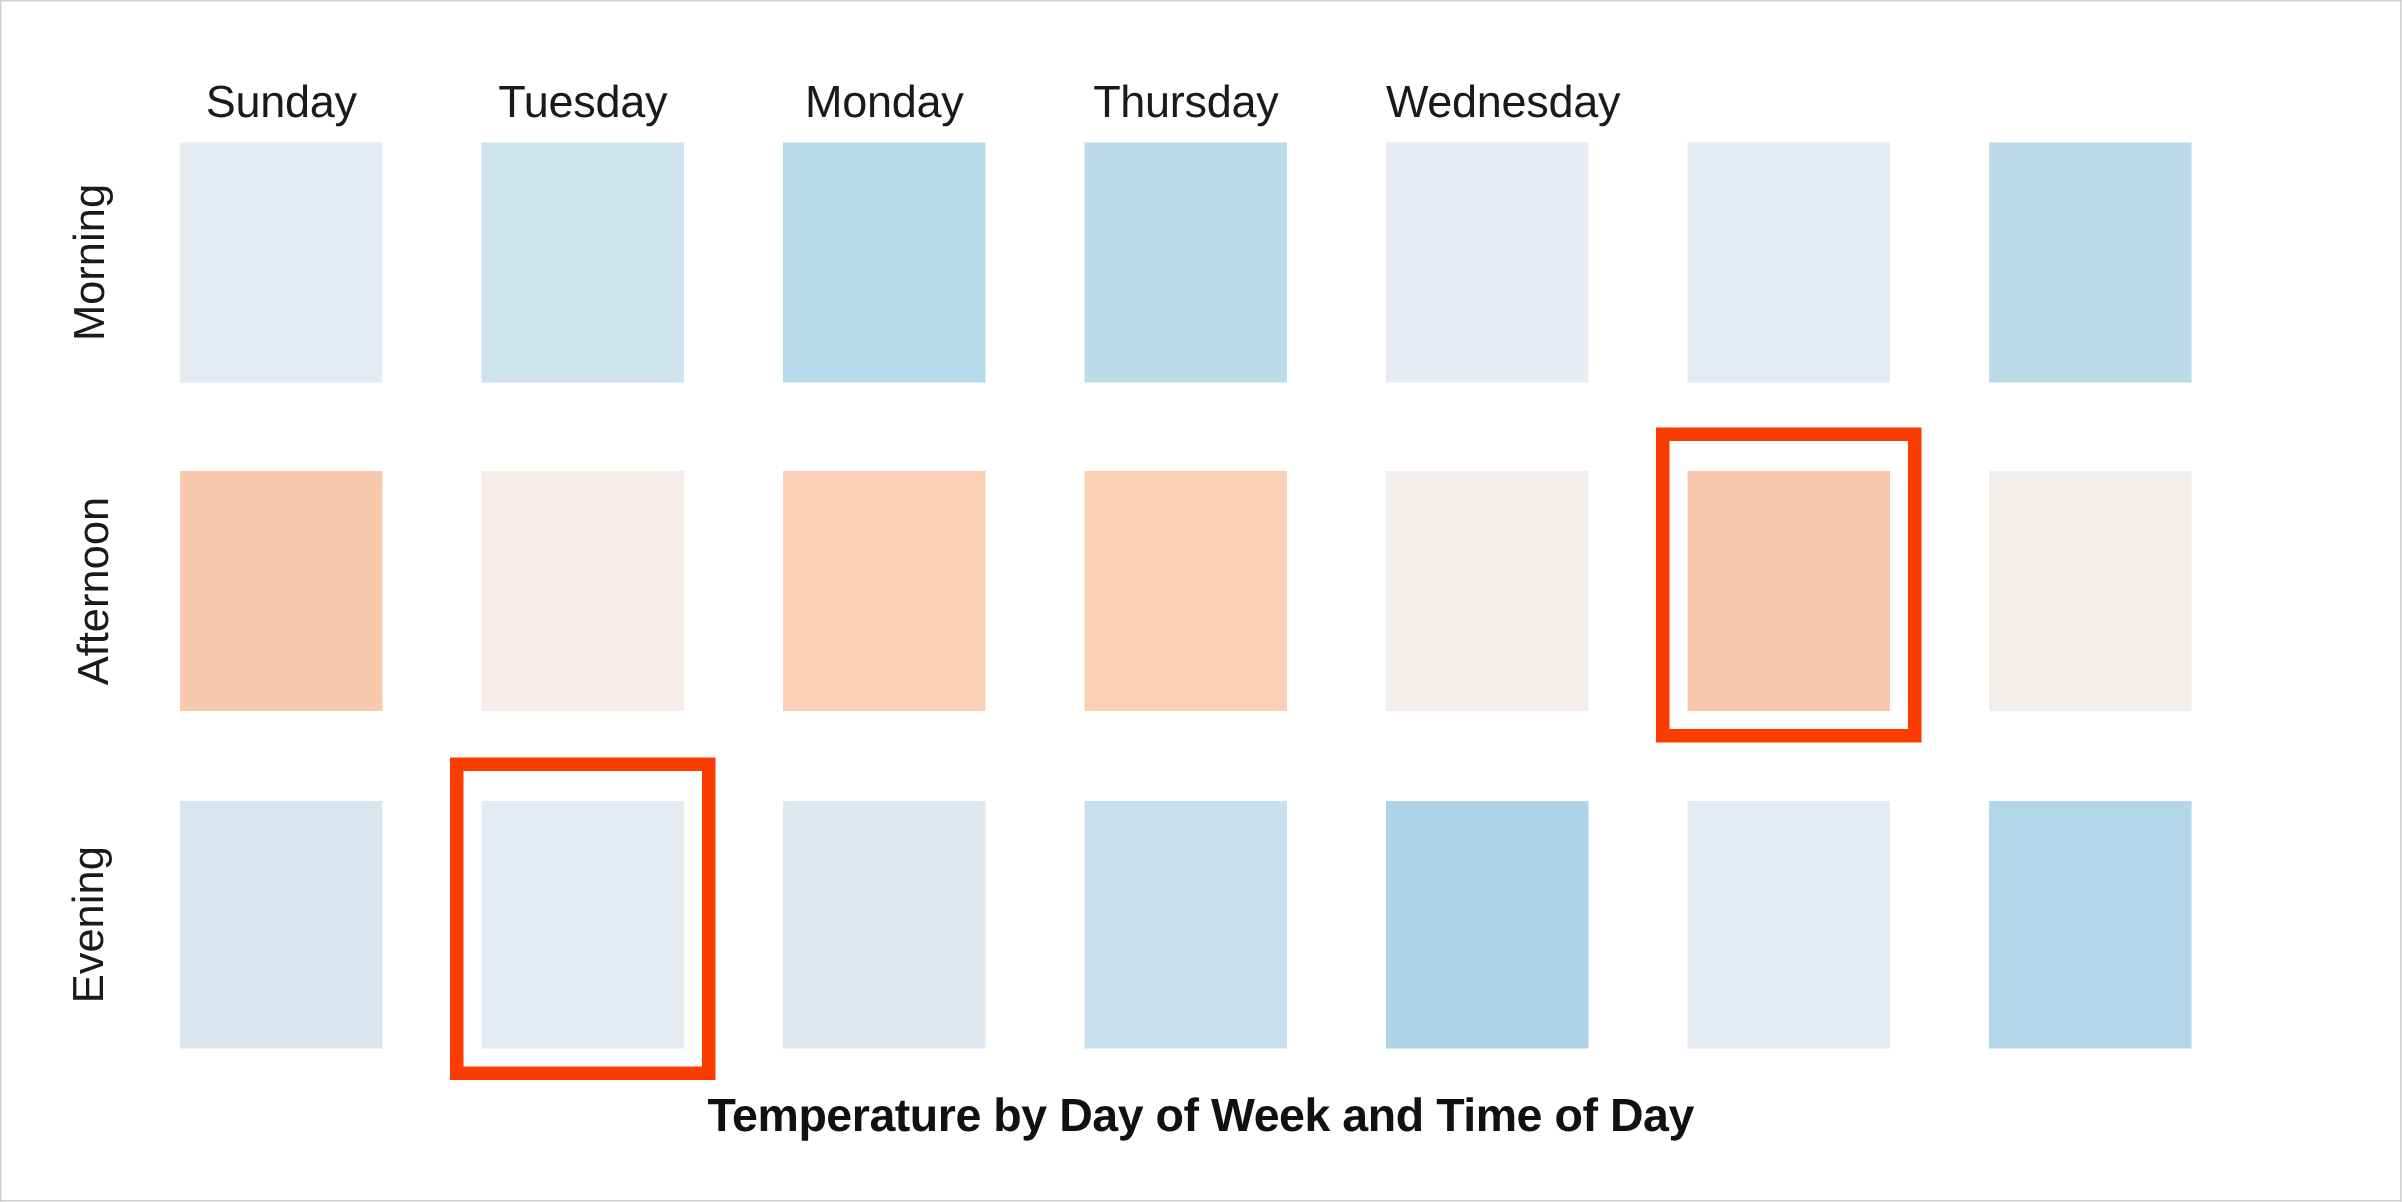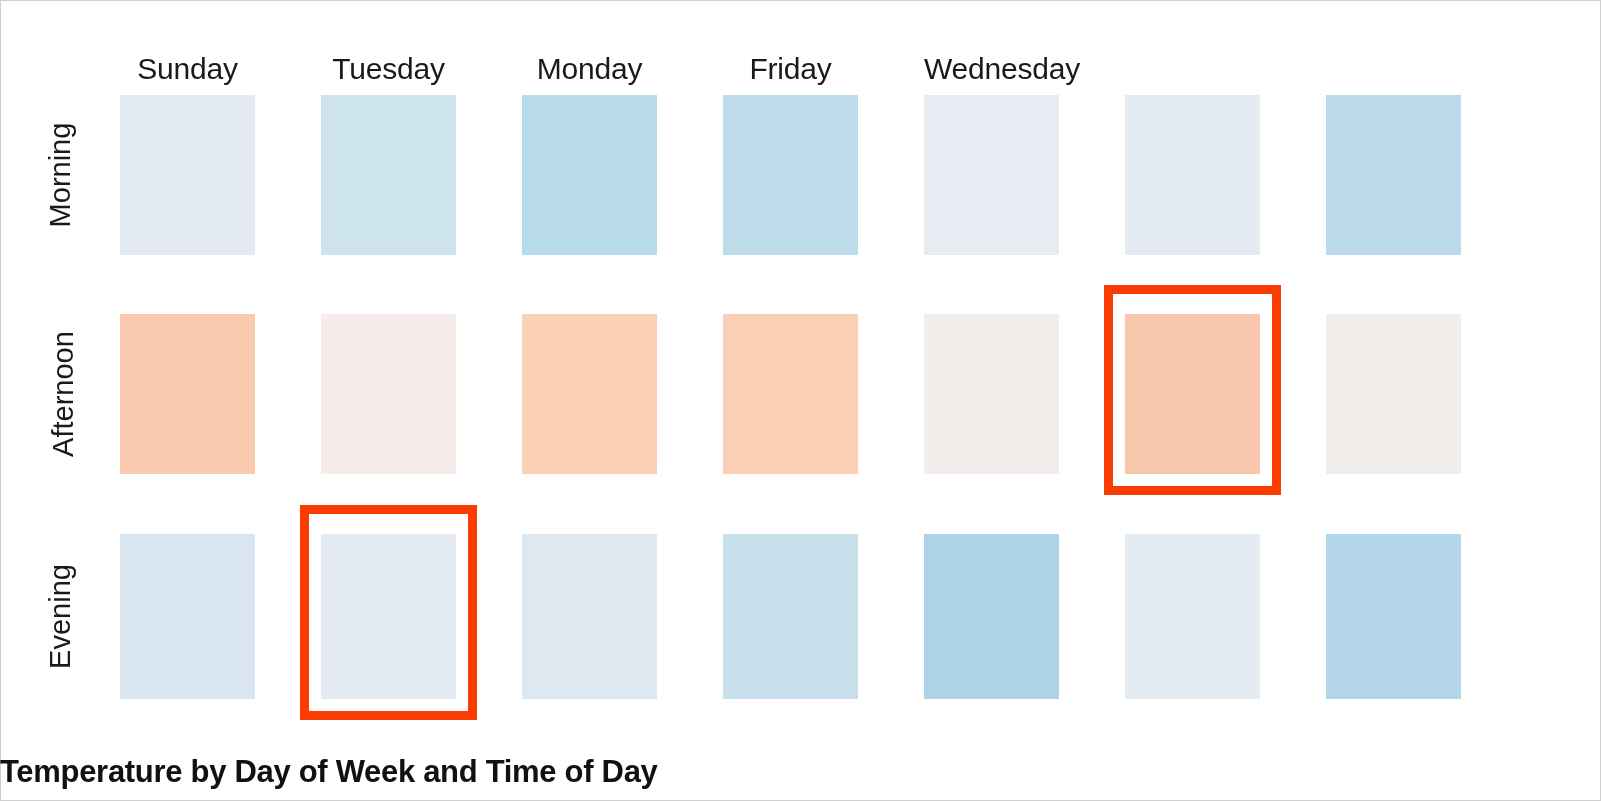--- a/index.html
+++ b/index.html
@@ -85,26 +85,26 @@
     box-sizing: border-box;
     pointer-events: none;
   }
 
   
   .chart-title {
     position: absolute;
     left: 0;
     top: 726px;
     width: 1601px;
+    text-align: center;
     font-size: 31px;
     font-weight: bold;
     color: #111111;
     letter-spacing: -0.3px;
     font-family: "Liberation Sans Narrow", "Liberation Sans", "DejaVu Sans", sans-serif;
-    margin-top: 28px;
   }
 
   
   .frame-edge {
     position: absolute;
     background: #cfcfcf;
   }
   .frame-edge.top    { left: 0;    top: 0;    width: 1601px; height: 1px; }
   .frame-edge.bottom { left: 0;    top: 800px;width: 1601px; height: 1px; }
   .frame-edge.left   { left: 0;    top: 0;    width: 1px;  height: 801px; }
@@ -117,21 +117,21 @@
 
   <div class="frame-edge top"></div>
   <div class="frame-edge bottom"></div>
   <div class="frame-edge left"></div>
   <div class="frame-edge right"></div>
 
   <div class="col-headers">
     <div class="col-header">Sunday</div>
     <div class="col-header">Tuesday</div>
     <div class="col-header">Monday</div>
-    <div class="col-header">Friday</div>
+    <div class="col-header">Thursday</div>
     <div class="col-header">Wednesday</div>
   </div>
 
   <div class="row-label r0">
     <span>Morning</span>
   </div>
   <div class="row-label r1">
     <span>Afternoon</span>
   </div>
   <div class="row-label r2">

